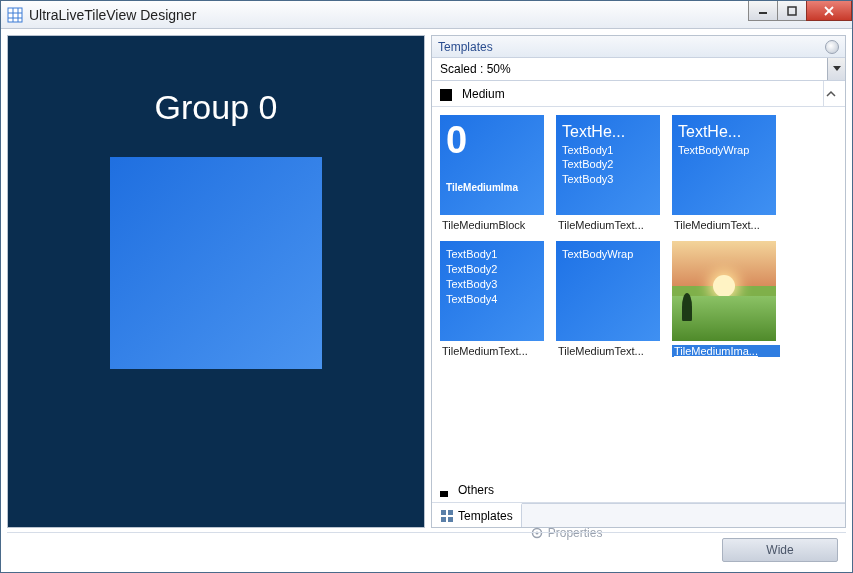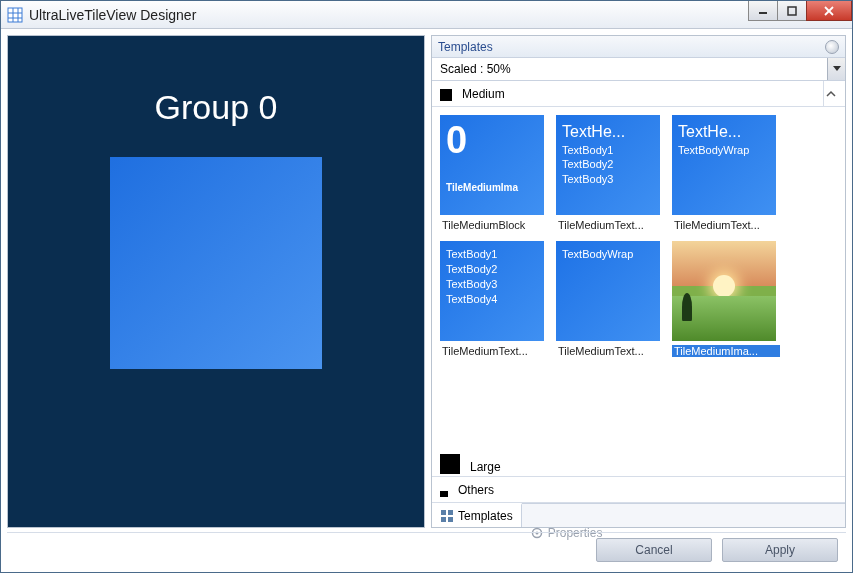--- a/index.html
+++ b/index.html
@@ -37,21 +37,21 @@
   .tile { width:104px; height:100px; background: linear-gradient(135deg,#1e72e6,#3f90f2); color:#fff; padding:6px; font-size:11px; line-height:1.35; overflow:hidden; }
   .tile .big { font-size:38px; font-weight:600; line-height:1; }
   .tile .sub { font-size:10px; font-weight:600; }
   .tile .hdr { font-size:16px; font-weight:400; white-space:nowrap; overflow:hidden; text-overflow:ellipsis; }
   .tile.img { padding:0; background:#7fb04a; position:relative; }
   .tile.img .sky { position:absolute; inset:0 0 55% 0; background: linear-gradient(#f3d49a,#d88c5c); }
   .tile.img .sun { position:absolute; top:34px; left:50%; width:22px; height:22px; border-radius:50%; background:#fff3c4; transform:translateX(-50%); box-shadow:0 0 14px 4px #ffe39a; }
   .tile.img .tree { position:absolute; bottom:20px; left:10px; width:10px; height:28px; background:#1d3a16; border-radius:60% 60% 10% 10%; }
   .tile.img .grass { position:absolute; inset:55% 0 0 0; background: linear-gradient(#8bc265,#4f8a2a); }
   .caption { font-size:11px; color:#222; white-space:nowrap; overflow:hidden; text-overflow:ellipsis; padding: 0 2px; }
-  .caption.sel { background:#2f7de1; color:#fff; }
+  .caption.sel { background:#2f7de1; color:#fff;text-decoration:underline; }
   .tabbar { height:24px; border-top:1px solid #c9d2e0; display:flex; align-items:stretch; background:#f4f6fa; }
   .tab { display:flex; align-items:center; gap:4px; padding:0 8px; border-right:1px solid #c9d2e0; font-size:12px; }
   .tab.active { background:#fff; border-top:2px solid #fff; margin-top:-1px; }
   .tab.inactive { color:#9aa2af;margin-top:29px; }
   .tab .ticon { width:14px; height:14px; display:inline-flex; align-items:center; justify-content:center; }
   .footer { height:34px; display:flex; justify-content:flex-end; align-items:center; gap:10px; padding: 0 8px; border-top: 1px solid #d6dde8; }
   .btn { width:116px; height:24px; background: linear-gradient(#e6eaf1,#c9d0dc); border:1px solid #a9b2c0; color:#4a5568; font-size:12px; display:flex; align-items:center; justify-content:center; border-radius:2px; cursor: default; }
 </style>
 </head>
 <body>
@@ -170,26 +170,20 @@
                   <div class="grass"></div>
                   <div class="tree"></div>
               </div>
               <div class="caption sel">TileMediumIma...</div>
             </div>
           </div>
         </div>
 
         <div class="section-row">
           <div class="left">
-            <span class="swatch lg"></span>
-            <span>Large</span>
-          </div>
-        </div>
-        <div class="section-row">
-          <div class="left">
             <span class="swatch oth"></span>
             <span>Others</span>
           </div>
         </div>
 
         <div class="tabbar">
           <div class="tab active">
             <span class="ticon">
                 <svg width="12" height="12">
                   <rect x="0" y="0" width="5" height="5" fill="#5a7fa8"></rect>
@@ -208,20 +202,17 @@
                 </svg>
               </span>
             <span>Properties</span>
           </div>
         </div>
       </div>
     </div>
 
     <div class="footer">
       <div class="btn">
-          <span>Cancel</span>
-        </div>
-      <div class="btn">
-          <span>Apply</span>
+          <span>Wide</span>
         </div>
     </div>
   </div>
 </div>
 
 </body></html>

